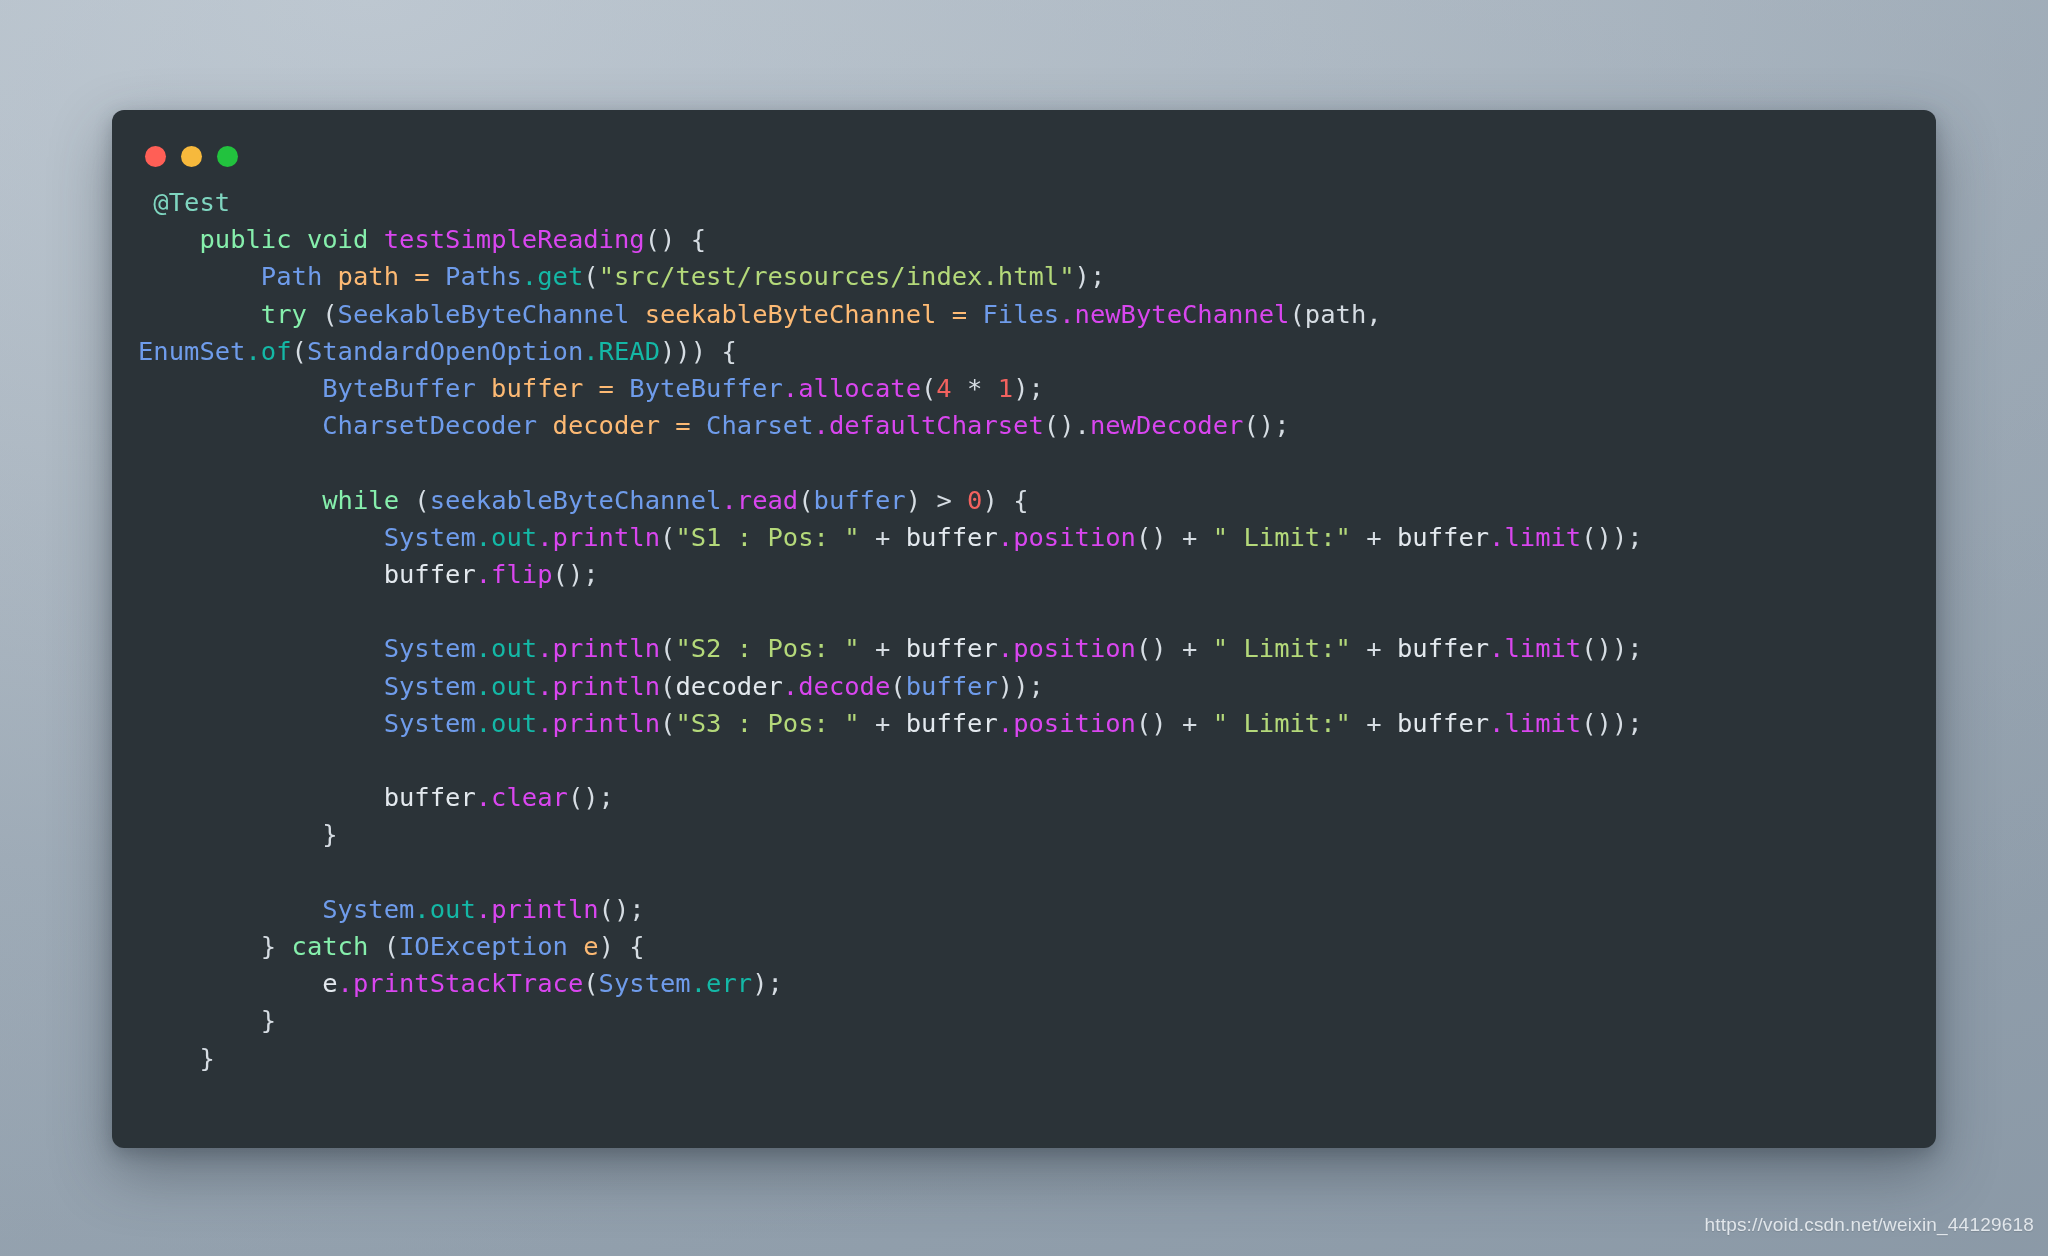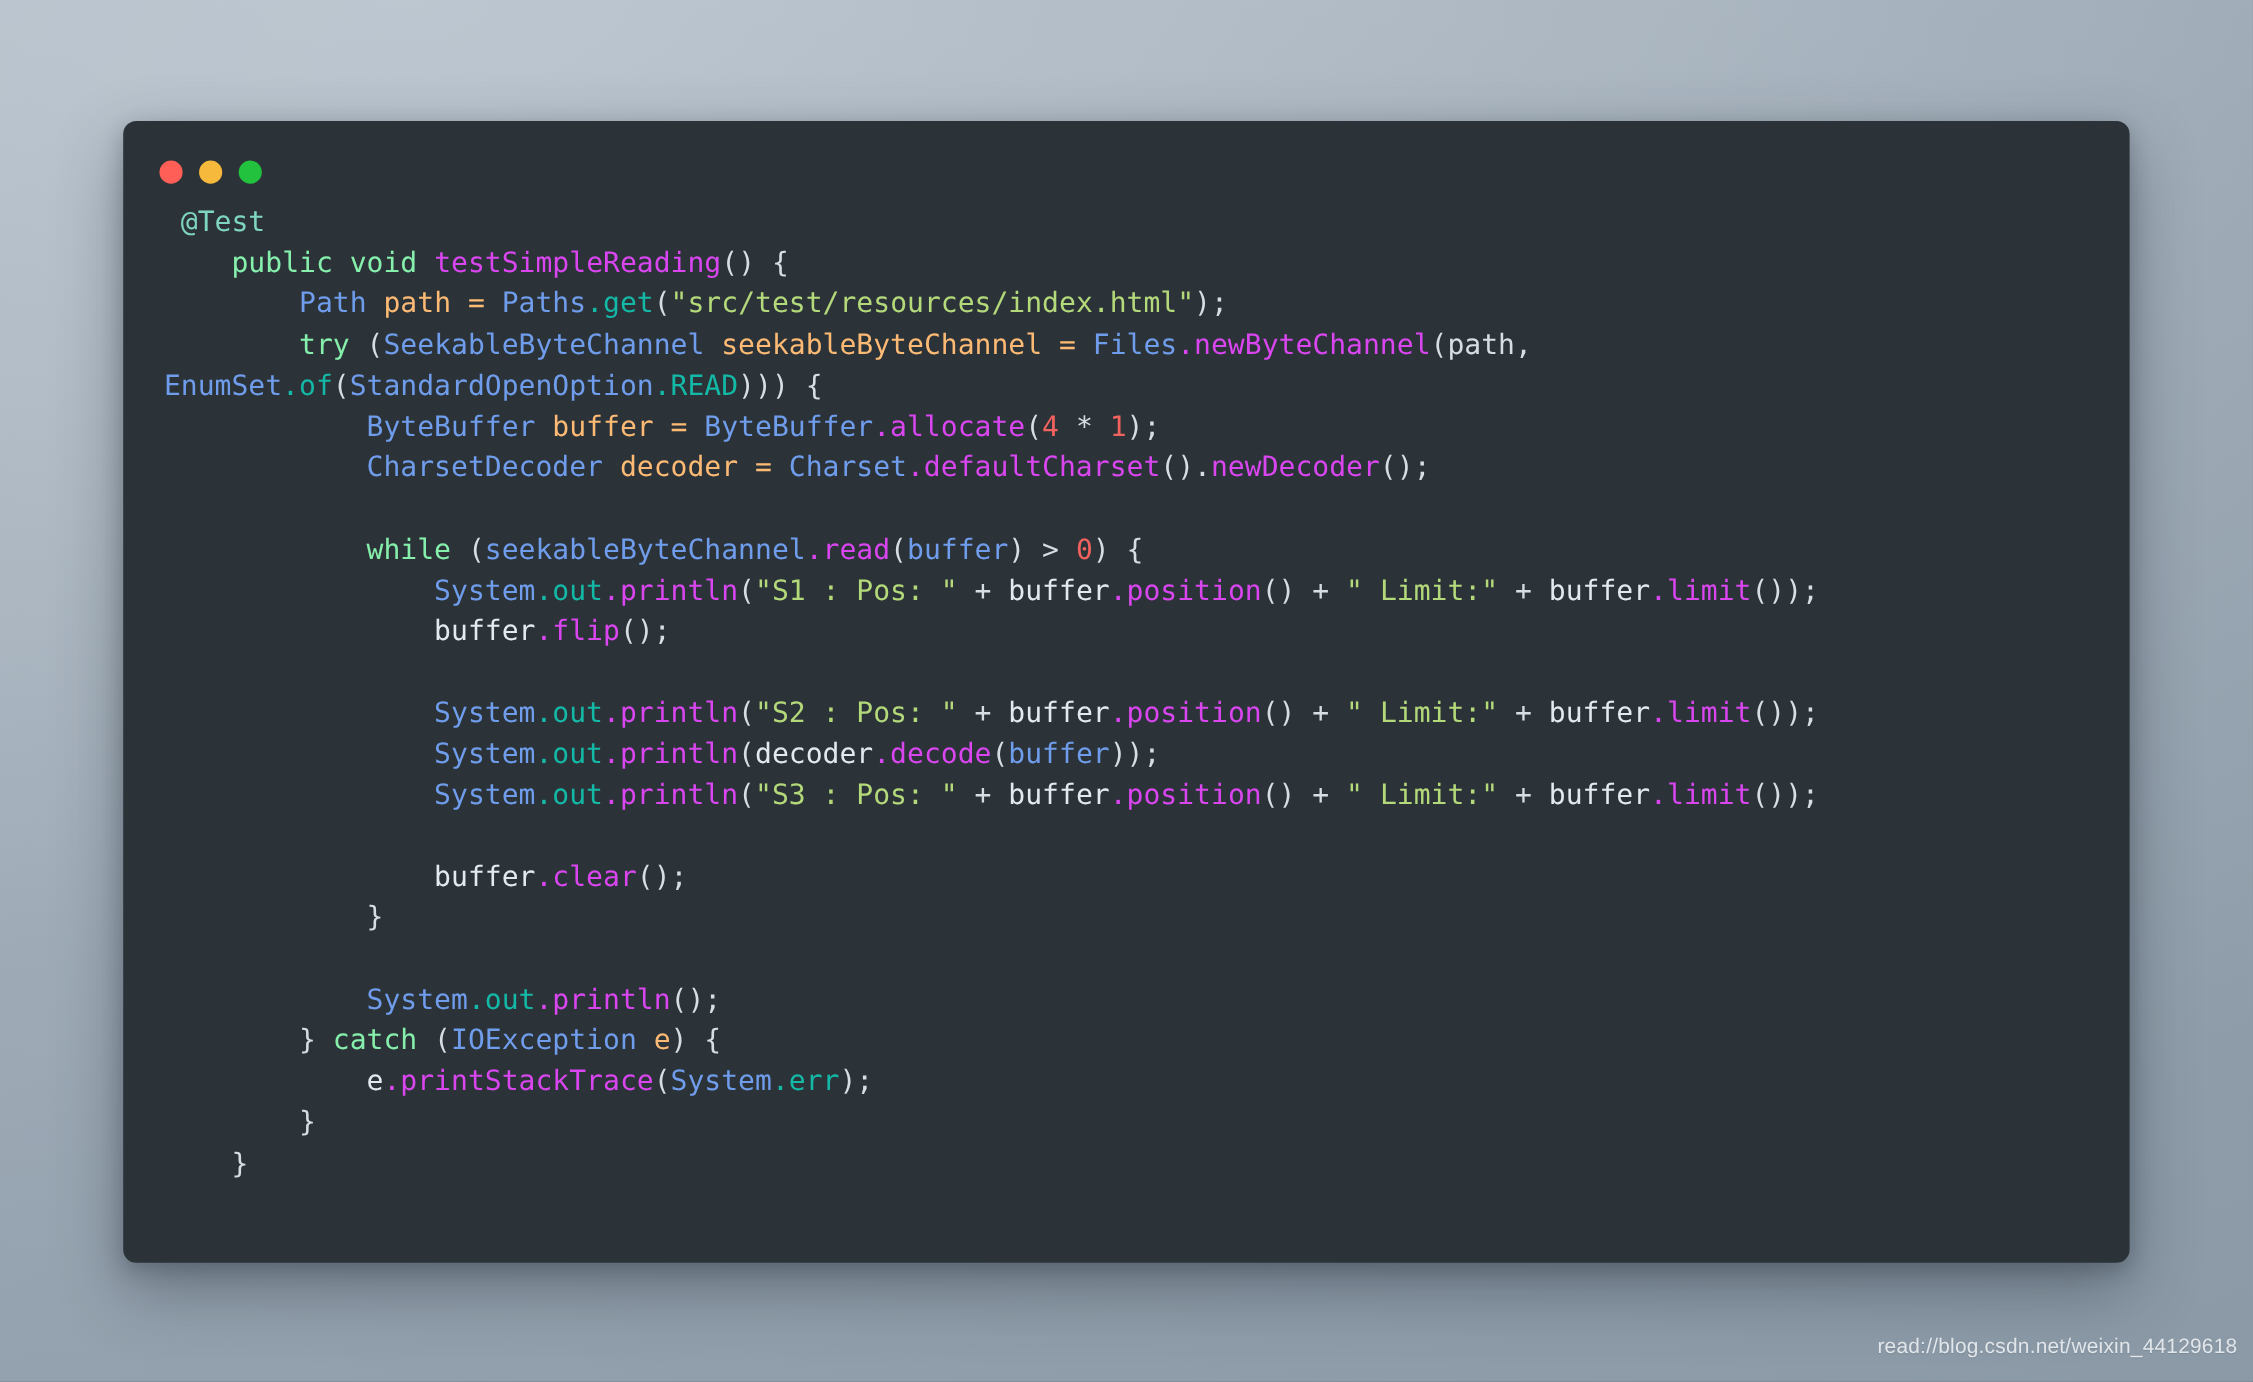--- a/index.html
+++ b/index.html
@@ -71,21 +71,20 @@
     font-family: "DejaVu Sans Mono", monospace;
     font-size: 25.5px;
     line-height: 37.2px;
     white-space: pre;
     letter-spacing: 0px;
     color: #c6cdd3;
   }
   .line {
     white-space: pre;
     min-height: 37.2px;
-    margin-left: 11px;
   }
 
   
   .t-plain   { color: #fdba74; }
   .t-anno    { color: #7fd6c0; }
   .t-kw      { color: #86efac; }
   .t-type    { color: #6f9ceb; }
   .t-fn      { color: #d946ef; }
   .t-member  { color: #14b8a6; }
   .t-str     { color: #b4d97a; }
@@ -119,13 +118,13 @@
       <span class="dot dot-red"></span>
       <span class="dot dot-yellow"></span>
       <span class="dot dot-green"></span>
     </div>
   </div>
 
   <div class="code-body" id="code-body"><div class="line"><span class="t-plain"> </span><span class="t-anno">@Test</span></div><div class="line"><span class="t-plain">    </span><span class="t-kw">public void</span><span class="t-plain"> </span><span class="t-fn">testSimpleReading</span><span class="t-punct">() {</span></div><div class="line"><span class="t-plain">        </span><span class="t-type">Path</span><span class="t-plain"> path = </span><span class="t-type">Paths</span><span class="t-member">.get</span><span class="t-punct">(</span><span class="t-str">"src/test/resources/index.html"</span><span class="t-punct">);</span></div><div class="line"><span class="t-plain">        </span><span class="t-kw">try</span><span class="t-punct"> (</span><span class="t-type">SeekableByteChannel</span><span class="t-plain"> seekableByteChannel = </span><span class="t-type">Files</span><span class="t-fn">.newByteChannel</span><span class="t-punct">(path,</span></div><div class="line"><span class="t-type">EnumSet</span><span class="t-member">.of</span><span class="t-punct">(</span><span class="t-type">StandardOpenOption</span><span class="t-member">.READ</span><span class="t-punct">))) {</span></div><div class="line"><span class="t-plain">            </span><span class="t-type">ByteBuffer</span><span class="t-plain"> buffer = </span><span class="t-type">ByteBuffer</span><span class="t-fn">.allocate</span><span class="t-punct">(</span><span class="t-num">4</span><span class="t-op"> * </span><span class="t-num">1</span><span class="t-punct">);</span></div><div class="line"><span class="t-plain">            </span><span class="t-type">CharsetDecoder</span><span class="t-plain"> decoder = </span><span class="t-type">Charset</span><span class="t-fn">.defaultCharset</span><span class="t-punct">().</span><span class="t-fn">newDecoder</span><span class="t-punct">();</span></div><div class="line">&nbsp;</div><div class="line"><span class="t-plain">            </span><span class="t-kw">while</span><span class="t-punct"> (</span><span class="t-type">seekableByteChannel</span><span class="t-fn">.read</span><span class="t-punct">(</span><span class="t-type">buffer</span><span class="t-punct">) &gt; </span><span class="t-num">0</span><span class="t-punct">) {</span></div><div class="line"><span class="t-plain">                </span><span class="t-type">System</span><span class="t-member">.out</span><span class="t-fn">.println</span><span class="t-punct">(</span><span class="t-str">"S1 : Pos: "</span><span class="t-op"> + </span><span class="t-var">buffer</span><span class="t-fn">.position</span><span class="t-punct">() + </span><span class="t-str">" Limit:"</span><span class="t-op"> + </span><span class="t-var">buffer</span><span class="t-fn">.limit</span><span class="t-punct">());</span></div><div class="line"><span class="t-plain">                </span><span class="t-var">buffer</span><span class="t-fn">.flip</span><span class="t-punct">();</span></div><div class="line">&nbsp;</div><div class="line"><span class="t-plain">                </span><span class="t-type">System</span><span class="t-member">.out</span><span class="t-fn">.println</span><span class="t-punct">(</span><span class="t-str">"S2 : Pos: "</span><span class="t-op"> + </span><span class="t-var">buffer</span><span class="t-fn">.position</span><span class="t-punct">() + </span><span class="t-str">" Limit:"</span><span class="t-op"> + </span><span class="t-var">buffer</span><span class="t-fn">.limit</span><span class="t-punct">());</span></div><div class="line"><span class="t-plain">                </span><span class="t-type">System</span><span class="t-member">.out</span><span class="t-fn">.println</span><span class="t-punct">(</span><span class="t-var">decoder</span><span class="t-fn">.decode</span><span class="t-punct">(</span><span class="t-type">buffer</span><span class="t-punct">));</span></div><div class="line"><span class="t-plain">                </span><span class="t-type">System</span><span class="t-member">.out</span><span class="t-fn">.println</span><span class="t-punct">(</span><span class="t-str">"S3 : Pos: "</span><span class="t-op"> + </span><span class="t-var">buffer</span><span class="t-fn">.position</span><span class="t-punct">() + </span><span class="t-str">" Limit:"</span><span class="t-op"> + </span><span class="t-var">buffer</span><span class="t-fn">.limit</span><span class="t-punct">());</span></div><div class="line">&nbsp;</div><div class="line"><span class="t-plain">                </span><span class="t-var">buffer</span><span class="t-fn">.clear</span><span class="t-punct">();</span></div><div class="line"><span class="t-punct">            }</span></div><div class="line">&nbsp;</div><div class="line"><span class="t-plain">            </span><span class="t-type">System</span><span class="t-member">.out</span><span class="t-fn">.println</span><span class="t-punct">();</span></div><div class="line"><span class="t-punct">        } </span><span class="t-kw">catch</span><span class="t-punct"> (</span><span class="t-type">IOException</span><span class="t-plain"> e</span><span class="t-punct">) {</span></div><div class="line"><span class="t-plain">            </span><span class="t-var">e</span><span class="t-fn">.printStackTrace</span><span class="t-punct">(</span><span class="t-type">System</span><span class="t-member">.err</span><span class="t-punct">);</span></div><div class="line"><span class="t-punct">        }</span></div><div class="line"><span class="t-punct">    }</span></div></div>
 
 </div>
 
-<div class="watermark">read://blog.csdn.net/weixin_44129618</div>
+<div class="watermark">https://void.csdn.net/weixin_44129618</div>
 
 </body></html>

